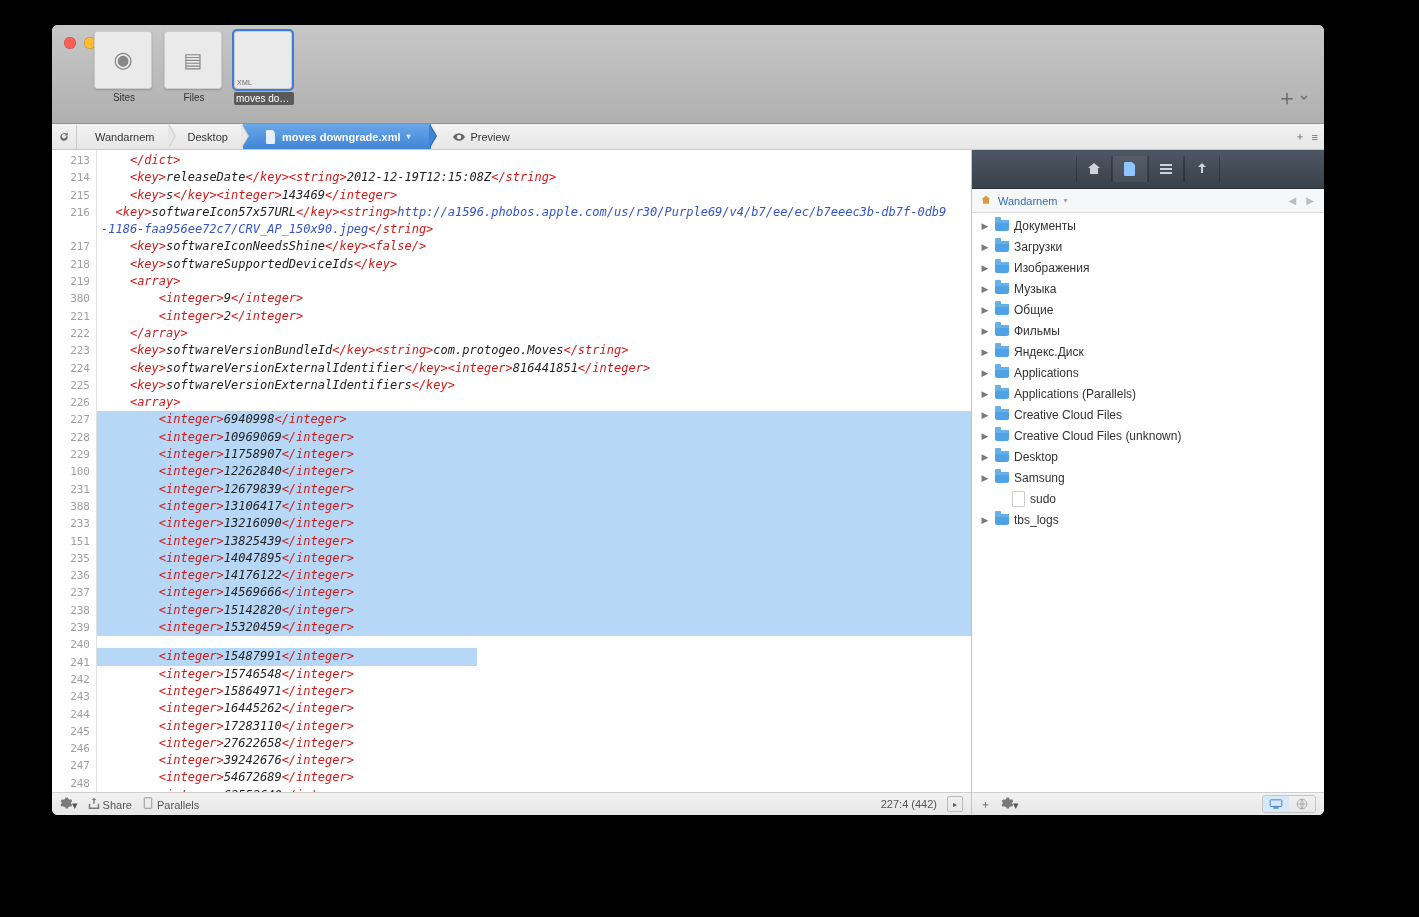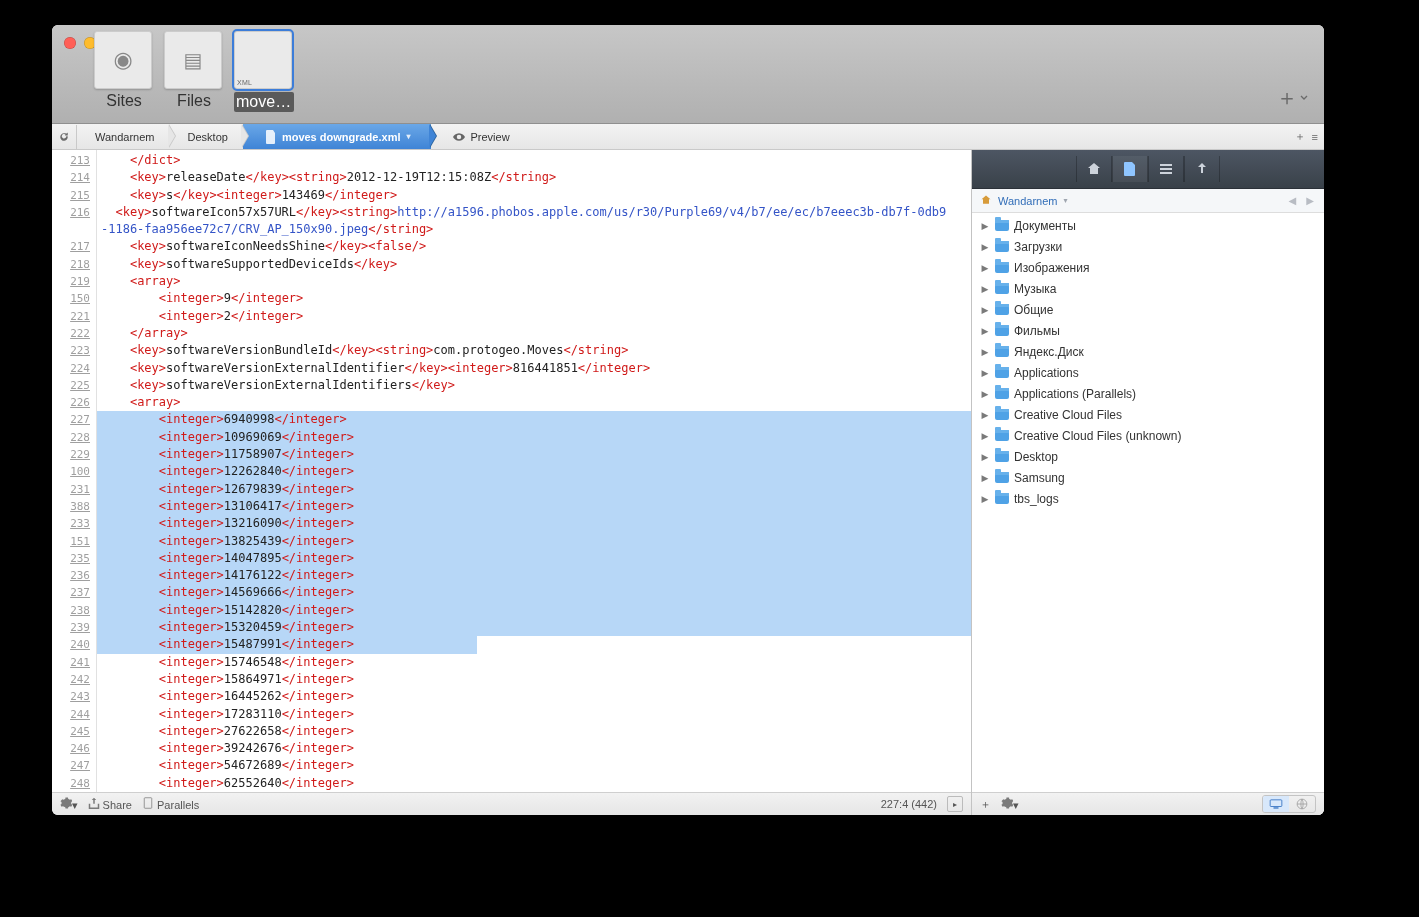--- a/index.html
+++ b/index.html
@@ -48,21 +48,21 @@
   .dot.red{background:#ff5f57;} .dot.yellow{background:#febc2e;} .dot.green{background:#28c840;}
 
   .thumb-row { display:flex; gap:10px; margin-left:42px; margin-top:6px; }
   .thumb { width:60px; text-align:center; }
   .thumb .card {
     width:56px; height:56px; background:#eaeaea; border-radius:3px;
     border:1px solid #ccc; box-shadow:0 1px 2px rgba(0,0,0,.2);
     display:flex; align-items:center; justify-content:center; position:relative;
   }
   .thumb.xml .card { outline:2px solid #3c7dd9; }
-  .thumb .label { font-size:16px; color:#333; margin-top:3px; white-space:nowrap; overflow:hidden; text-overflow:ellipsis; }
+  .thumb .label { font-size:10px; color:#333; margin-top:3px; white-space:nowrap; overflow:hidden; text-overflow:ellipsis; }
   .thumb.xml .label { color:#fff; background:#5a5a5a; border-radius:2px; padding:1px 2px; }
   .thumb .badge { position:absolute; left:2px; bottom:2px; font-size:7px; color:#666; letter-spacing:.3px; }
 
   .plus-btn { position:absolute; right:16px; bottom:10px; color:#6a6a6a; font-size:22px; display:flex; align-items:center; gap:2px; }
   .plus-btn svg { width:8px; height:8px; }
 
   
   .pathbar {
     height:25px;
     background: linear-gradient(to bottom,#f3f3f3,#e6e6e6);
@@ -99,26 +99,27 @@
   .crumb.preview { padding-left:22px; }
   .crumb.preview::after, .crumb.preview::before { display:none; }
   .crumb .iconlet { width:12px; height:12px; margin-right:5px; display:inline-flex; align-items:center; justify-content:center; }
   .pathbar .right-controls { margin-left:auto; display:flex; align-items:center; padding-right:6px; gap:6px; color:#666; }
 
   
   .body { flex:1; display:flex; min-height:0; }
   .editor-pane { flex:1; display:flex; flex-direction:column; min-width:0; border-right:1px solid #c3c3c3; }
   .editor { flex:1; display:flex; overflow:hidden; background:#fff; }
   .gutter { width:44px; background:var(--gutter-bg); border-right:1px solid var(--gutter-border); text-align:right; font-family:Menlo,Consolas,monospace; font-size:11px; color:var(--gutter-text); padding-top:2px; user-select:none; }
-  .gutter div { height:17.3px; padding-right:6px; line-height:17.3px;text-decoration:underline; }
+  .gutter div { height:17.3px; padding-right:6px; line-height:17.3px; }
   .code { flex:1; font-family:Menlo,Consolas,monospace; font-size:12px; line-height:17.3px; white-space:pre; overflow:hidden; padding-top:2px; }
-  .code .row { height:17.3px; padding-left:4px; position:relative; }
+  .code .row { height:17.3px; padding-left:4px; position:relative;font-style:italic; }
   .code .row.sel { background:var(--sel-bg); }
   .code .row.selpart {
     background: linear-gradient(to right, var(--sel-bg) 0, var(--sel-bg) calc(var(--selto) * 1ch + 4px), transparent calc(var(--selto) * 1ch + 4px));
+    margin-top: 12px;
   }
   .t-tag  { color:var(--code-red); }
   .t-txt  { color:var(--code-black); }
   .t-link { color:var(--code-blue); }
 
   
   .inspector { width:352px; display:flex; flex-direction:column; background:#fff; }
   .insp-top {
     height:38px; background:linear-gradient(to bottom,#4d5663,#394149);
     display:flex; align-items:center; justify-content:center; gap:0;
@@ -245,21 +246,21 @@
         <div class="editor">
           <div class="gutter" id="gutter">
               <div>213</div>
               <div>214</div>
               <div>215</div>
               <div>216</div>
               <div></div>
               <div>217</div>
               <div>218</div>
               <div>219</div>
-              <div>150</div>
+              <div>380</div>
               <div>221</div>
               <div>222</div>
               <div>223</div>
               <div>224</div>
               <div>225</div>
               <div>226</div>
               <div>227</div>
               <div>228</div>
               <div>229</div>
               <div>100</div>
@@ -429,20 +430,27 @@
               </span>
               <span>Desktop</span>
             </div>
             <div class="tree-row" style="padding-left: 8px;">
               <span class="disclosure">▶</span>
               <span class="ficon">
                 <span class="folder-glyph"></span>
               </span>
               <span>Samsung</span>
             </div>
+            <div class="tree-row no-disc" style="padding-left: 24px;">
+              <span class="disclosure">▶</span>
+              <span class="ficon">
+                <span class="file-glyph"></span>
+              </span>
+              <span>sudo</span>
+            </div>
             <div class="tree-row" style="padding-left: 8px;">
               <span class="disclosure">▶</span>
               <span class="ficon">
                 <span class="folder-glyph"></span>
               </span>
               <span>tbs_logs</span>
             </div>
           </div>
         <div class="insp-status">
           <span>＋</span>

